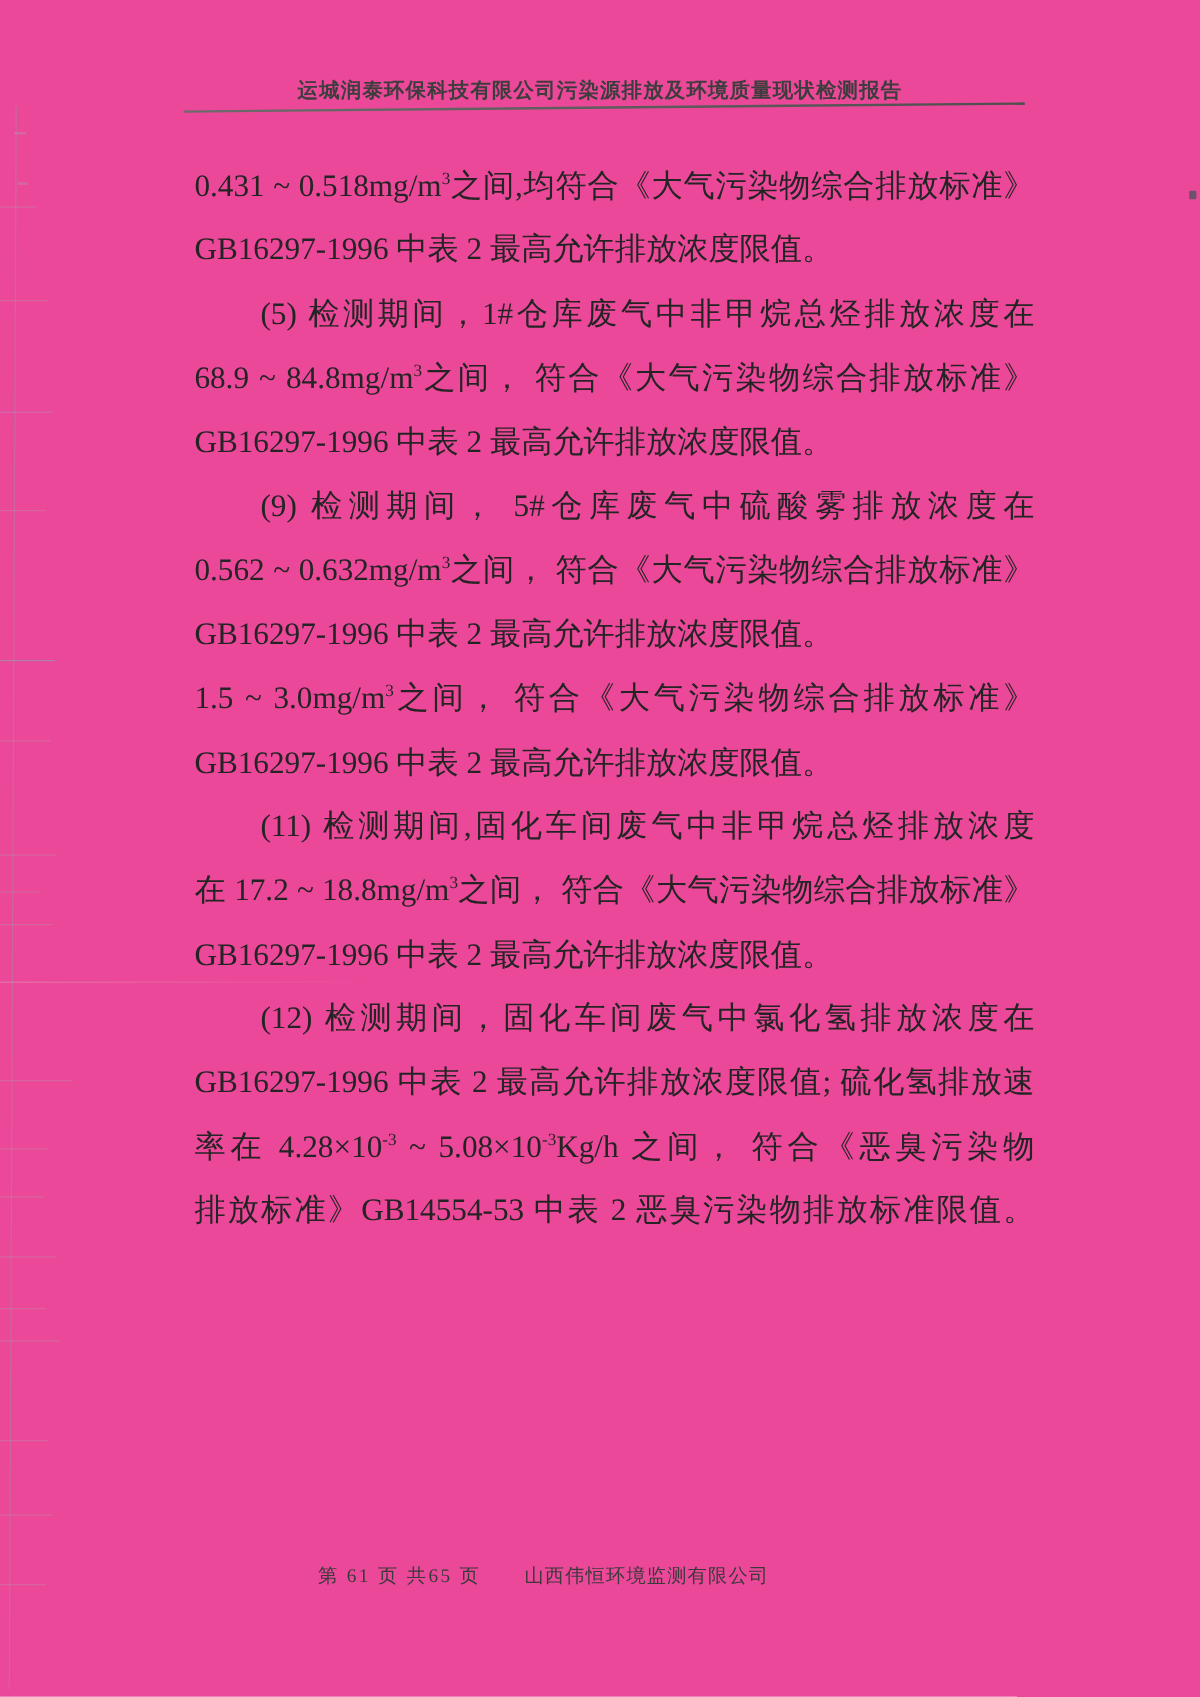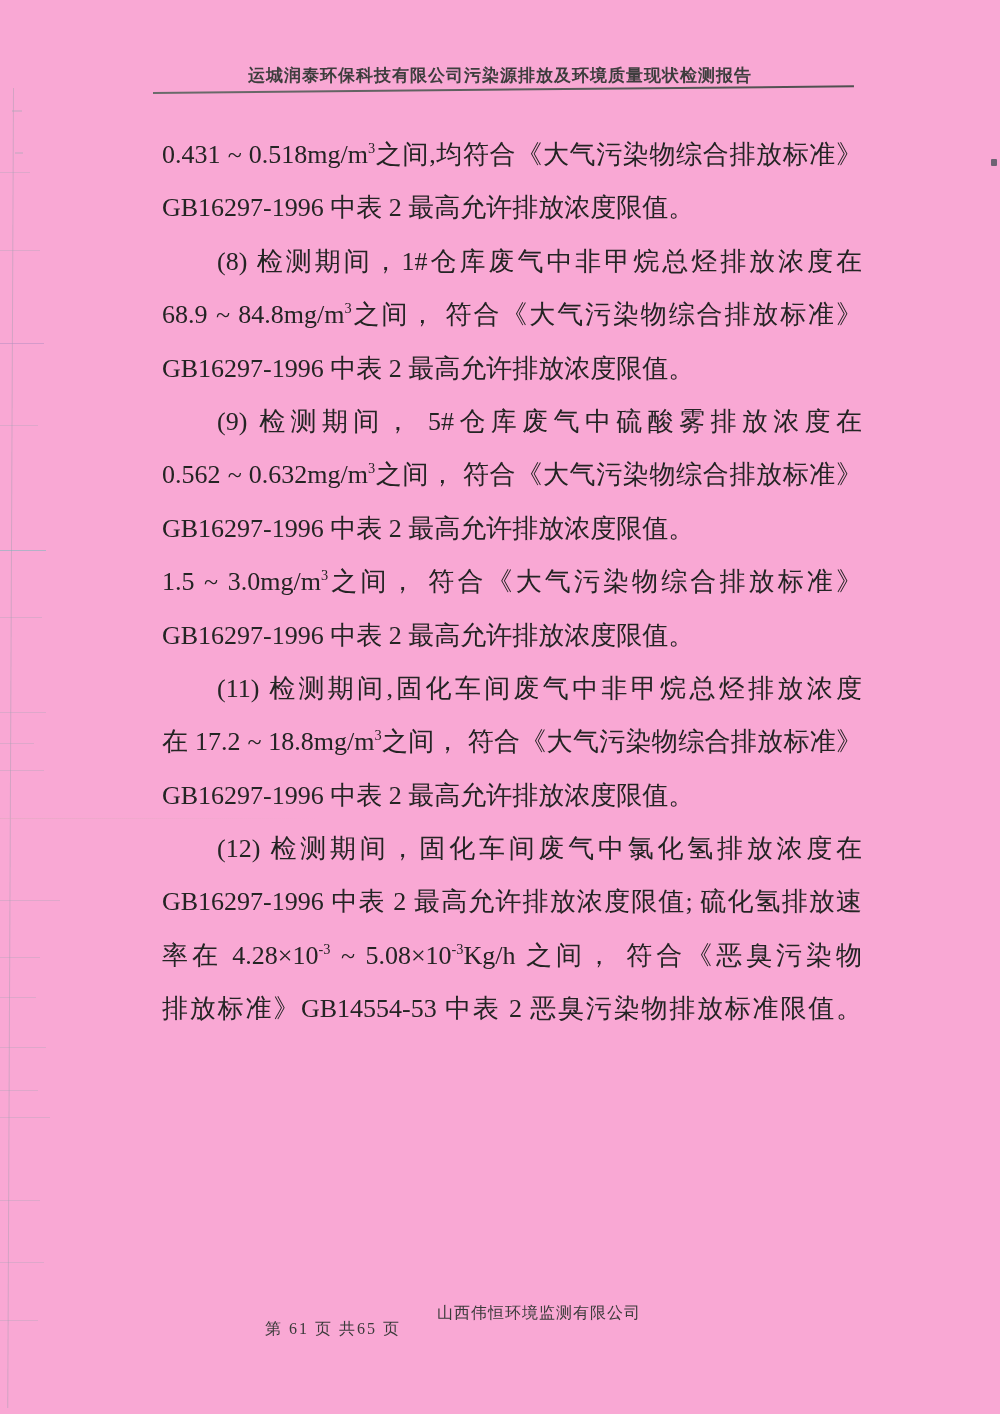--- a/index.html
+++ b/index.html
@@ -4,21 +4,21 @@
 <style>
   html,body{margin:0;padding:0;}
   body{
     width:1000px;height:1414px;
     background:#ffffff;
     font-family:"Liberation Serif","DejaVu Serif",serif;
     color:#262626;
     position:relative;
     overflow:hidden;
   }
-  .sheet{position:absolute;inset:0;background:#f9a8d4;}
+  .sheet{position:absolute;inset:0;background:#ec4899;}
   
   .header-title{
     position:absolute;top:64px;left:0;width:1000px;
     text-align:center;font-size:17px;font-weight:bold;
     color:#3d3d3d;letter-spacing:1px;
   }
   .header-rule{
     position:absolute;top:92px;left:153px;width:701px;height:2px;
     background:linear-gradient(to right,#6b6b6b,#4f4f4f);
     transform:rotate(-0.55deg);transform-origin:left center;
@@ -31,21 +31,21 @@
   .line{height:53.4px;white-space:nowrap;overflow:visible;}
   .line.just{
     white-space:normal;
     text-align:justify;
     text-align-last:justify;
   }
   .line.ind{padding-left:55px;}
   .body-text sup{font-size:0.55em;line-height:0;vertical-align:super;letter-spacing:0;}
   
   .footer{position:absolute;top:1303px;left:0;width:1000px;height:24px;font-size:16px;color:#3a3a3a;}
-  .footer .pageinfo{position:absolute;left:265px;top:16px;letter-spacing:2px;}
+  .footer .pageinfo{position:absolute;left:265px;top:0;letter-spacing:2px;}
   .footer .company{position:absolute;left:437px;top:0;letter-spacing:1px;}
   
   .artifact{position:absolute;pointer-events:none;}
   .a-vline{left:13px;top:88px;width:1px;height:1320px;background:rgba(150,155,168,0.38);transform:rotate(0.25deg);transform-origin:top center;}
   .a-speck{left:991px;top:159px;width:6px;height:7px;background:#565662;border-radius:1px;opacity:.85;}
   .a-h{left:0;height:1px;background:rgba(160,166,178,0.30);}
   .a-purple{left:0;top:343px;width:44px;height:1px;background:rgba(178,140,192,0.5);}
   .a-teal{left:0;top:550px;width:46px;height:1px;background:rgba(110,185,185,0.5);}
   .a-pink{left:0;top:818px;width:320px;height:1px;background:linear-gradient(to right,rgba(215,170,185,0.45),rgba(215,170,185,0));}
   .a-dash{background:rgba(165,170,180,0.35);}
@@ -55,21 +55,21 @@
 
 <div class="sheet">
 
   <div class="header-title">运城润泰环保科技有限公司污染源排放及环境质量现状检测报告</div>
 
   <div class="header-rule"></div>
 
   <div class="body-text">
       <div class="line just">0.431 ~ 0.518mg/m<sup>3</sup>之间,均符合《大气污染物综合排放标准》</div>
       <div class="line">GB16297-1996 中表 2 最高允许排放浓度限值。</div>
-      <div class="line just ind">(8) 检测期间，1#仓库废气中非甲烷总烃排放浓度在</div>
+      <div class="line just ind">(5) 检测期间，1#仓库废气中非甲烷总烃排放浓度在</div>
       <div class="line just">68.9 ~ 84.8mg/m<sup>3</sup>之间， 符合《大气污染物综合排放标准》</div>
       <div class="line">GB16297-1996 中表 2 最高允许排放浓度限值。</div>
       <div class="line just ind">(9) 检测期间， 5#仓库废气中硫酸雾排放浓度在</div>
       <div class="line just">0.562 ~ 0.632mg/m<sup>3</sup>之间， 符合《大气污染物综合排放标准》</div>
       <div class="line">GB16297-1996 中表 2 最高允许排放浓度限值。</div>
       <div class="line just">1.5 ~ 3.0mg/m<sup>3</sup>之间， 符合《大气污染物综合排放标准》</div>
       <div class="line">GB16297-1996 中表 2 最高允许排放浓度限值。</div>
       <div class="line just ind">(11)  检测期间,固化车间废气中非甲烷总烃排放浓度</div>
       <div class="line just">在 17.2 ~ 18.8mg/m<sup>3</sup>之间， 符合《大气污染物综合排放标准》</div>
       <div class="line">GB16297-1996 中表 2 最高允许排放浓度限值。</div>

